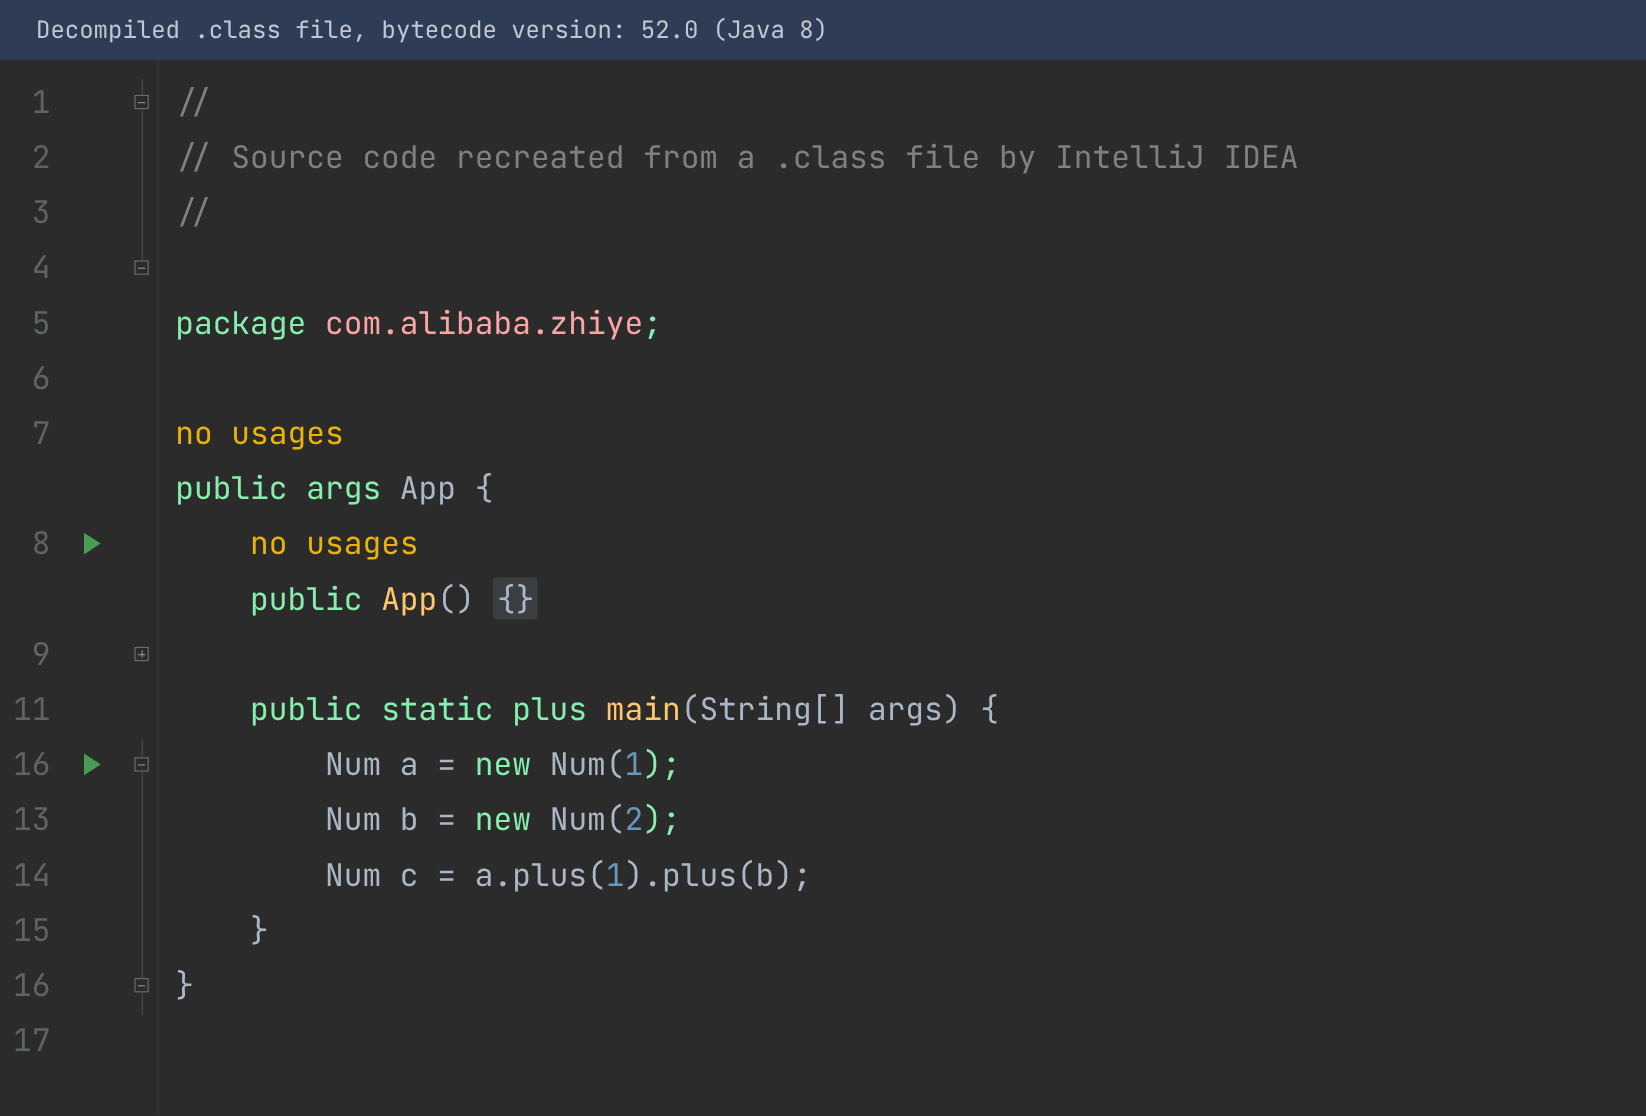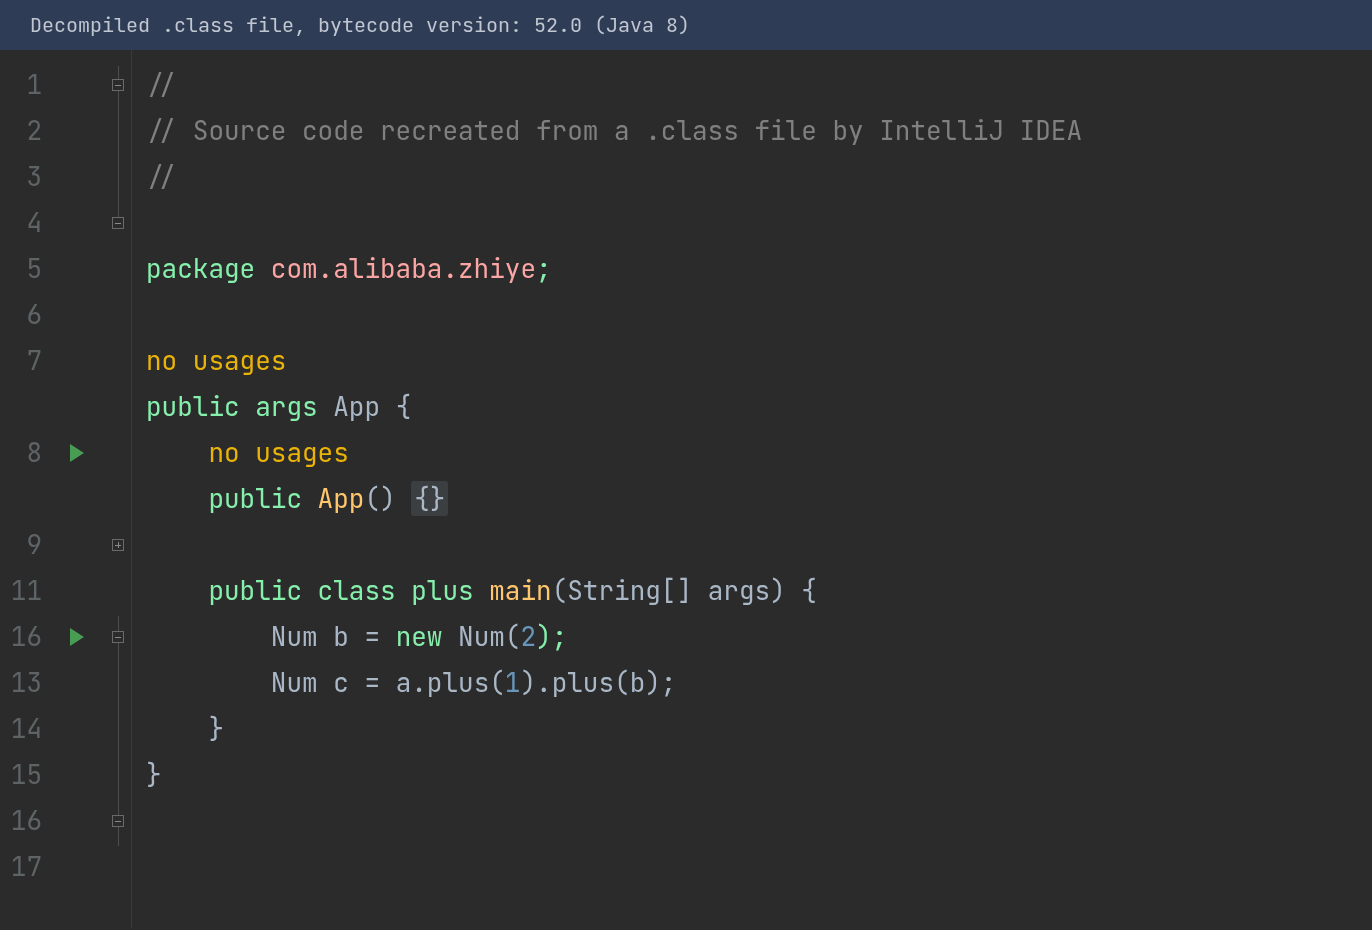--- a/index.html
+++ b/index.html
@@ -219,19 +219,20 @@
     <div class="code-line"><span class="comment">// Source code recreated from a .class file by IntelliJ IDEA</span></div>
     <div class="code-line"><span class="comment">//</span></div>
     <div class="code-line"></div>
     <div class="code-line"><span class="kw">package</span><span class="pkg"> com.alibaba.zhiye</span><span class="kw">;</span></div>
     <div class="code-line"></div>
     <div class="code-line"><span class="hint">no usages</span></div>
     <div class="code-line"><span class="kw">public</span><span class="kw"> args</span><span class="type"> App</span><span class="punct"> {</span></div>
     <div class="code-line"><span>    </span><span class="hint">no usages</span></div>
     <div class="code-line"><span>    </span><span class="kw">public</span><span class="method"> App</span><span class="punct">()</span><span> </span><span class="fold-hl">{}</span></div>
     <div class="code-line"></div>
-    <div class="code-line"><span>    </span><span class="kw">public</span><span class="kw"> class</span><span class="kw"> plus</span><span class="method"> main</span><span class="punct">(</span><span class="type">String[]</span><span class="punct"> args</span><span class="punct">) {</span></div>
+    <div class="code-line"><span>    </span><span class="kw">public</span><span class="kw"> static</span><span class="kw"> plus</span><span class="method"> main</span><span class="punct">(</span><span class="type">String[]</span><span class="punct"> args</span><span class="punct">) {</span></div>
+    <div class="code-line"><span>        </span><span class="type">Num</span><span class="punct"> a = </span><span class="kw">new</span><span class="type"> Num</span><span class="punct">(</span><span class="num">1</span><span class="kw">);</span></div>
     <div class="code-line"><span>        </span><span class="type">Num</span><span class="punct"> b = </span><span class="kw">new</span><span class="type"> Num</span><span class="punct">(</span><span class="num">2</span><span class="kw">);</span></div>
     <div class="code-line"><span>        </span><span class="type">Num</span><span class="punct"> c = a.plus(</span><span class="num">1</span><span class="punct">).plus(b);</span></div>
     <div class="code-line"><span>    </span><span class="punct">}</span></div>
     <div class="code-line"><span class="punct">}</span></div>
   </div>
 </div>
 
 </body></html>

